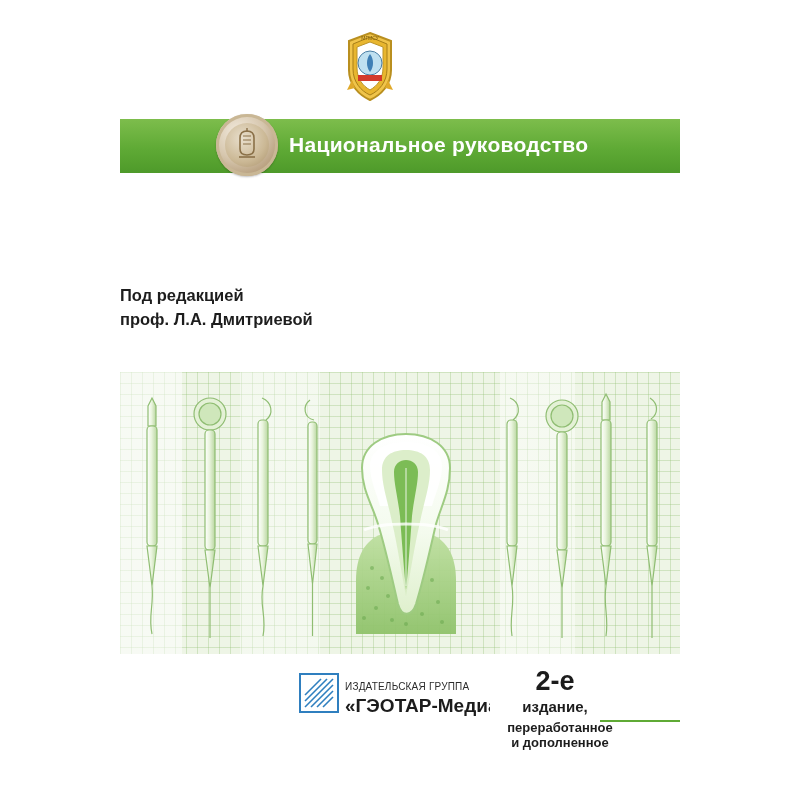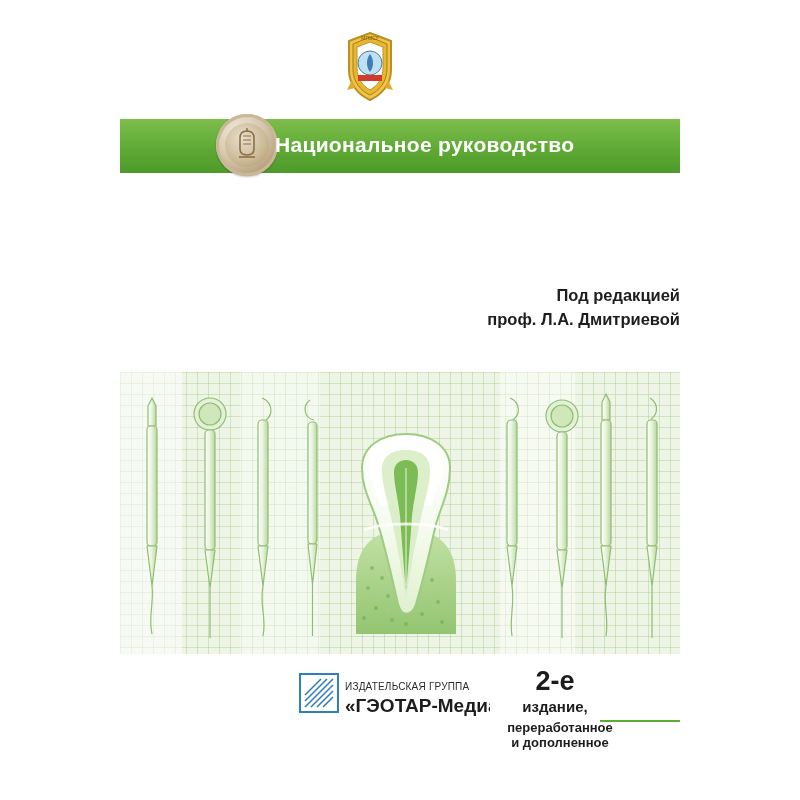--- a/index.html
+++ b/index.html
@@ -53,21 +53,21 @@
   .banner {
     position: absolute;
     left: 120px;
     top: 119px;
     width: 560px;
     height: 54px;
     background: linear-gradient(to bottom, #7dbd4c 0%, #5faa35 55%, #4e9a2a 100%);
   }
   .banner-text {
     position: absolute;
-    left: 275px;
+    left: 289px;
     top: 133px;
     width: 400px;
     color: #ffffff;
     font-size: 21px;
     font-weight: bold;
     letter-spacing: 0.3px;
     white-space: nowrap;
   }
 
   
@@ -110,21 +110,21 @@
     font-weight: bold;
     letter-spacing: -0.5px;
   }
 
   
   .editors {
     position: absolute;
     left: 120px;
     top: 283px;
     width: 560px;
-    text-align: right;
+    text-align: left;
     color: #1d1d1d;
     font-size: 16.5px;
     font-weight: bold;
     line-height: 24px;
   }
 
   
   .illustration {
     position: absolute;
     left: 120px;

